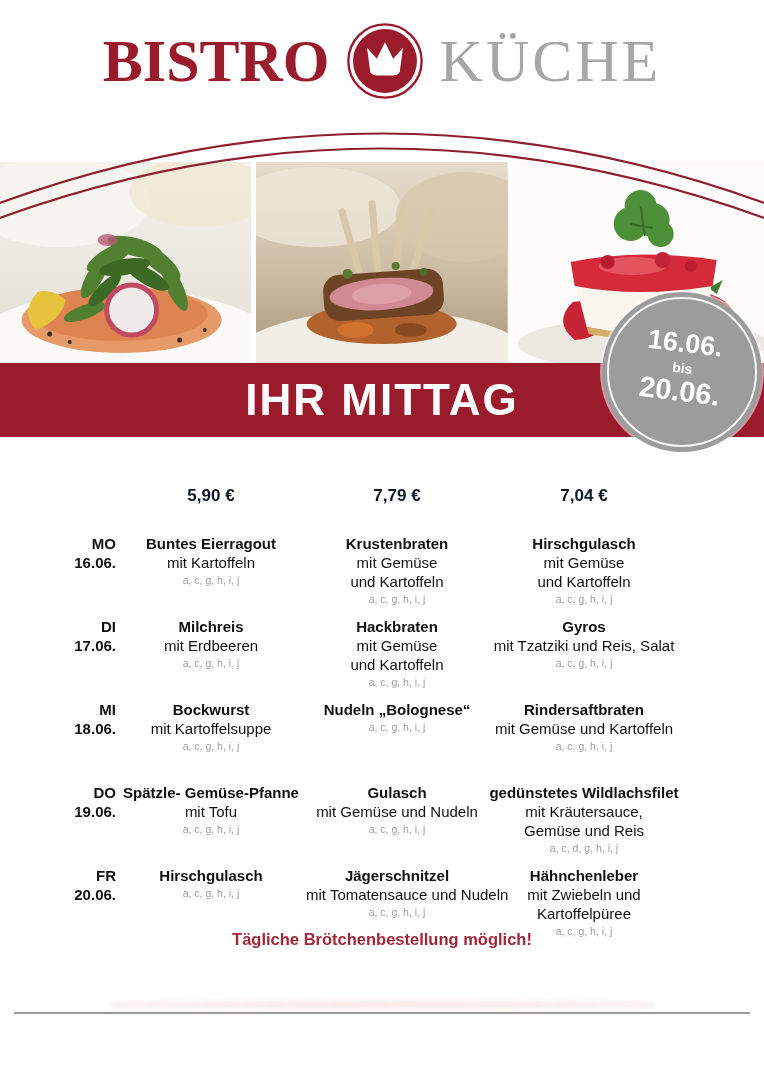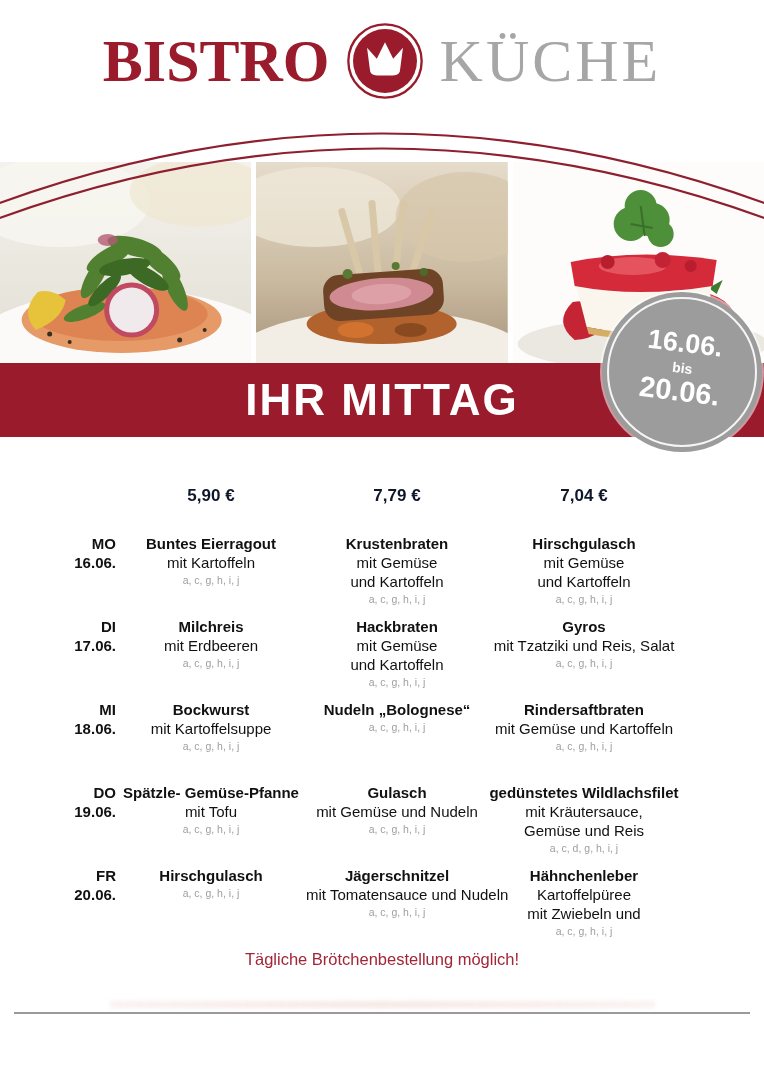--- a/index.html
+++ b/index.html
@@ -39,21 +39,21 @@
   .price{text-align:center;font-weight:700;font-size:17px;color:#0f172a;}
   .menu-row{min-height:83px;align-items:start;}
   .day-cell{text-align:right;color:#111;}
   .day,.date{font-weight:700;font-size:15px;line-height:19px;}
   .item-cell{text-align:center;color:#111;}
   .item-title{font-weight:700;font-size:15px;line-height:19px;white-space:nowrap;}
   .item-desc{font-size:15px;line-height:19px;white-space:nowrap;}
   .item-allergens{font-size:10.5px;line-height:14px;color:#9e9e9e;margin-top:1px;white-space:nowrap;}
 
   
-  .notice{position:absolute;top:950px;left:0;width:764px;text-align:center;color:#a22638;font-weight:400;font-size:16.5px;z-index:2;}
+  .notice{position:absolute;top:930px;left:0;width:764px;text-align:center;color:#a22638;font-weight:700;font-size:16.5px;z-index:2;}
 
   
   .ghost{position:absolute;top:1001px;left:110px;width:545px;height:7px;background:linear-gradient(90deg,rgba(205,125,110,.10),rgba(210,140,120,.20),rgba(205,125,110,.10));filter:blur(2px);z-index:1;}
 
   
   .footer-line{position:absolute;top:1012px;left:14px;width:736px;border-top:2px solid #9a9a9a;z-index:2;}
   .footer{position:absolute;top:1024px;left:0;width:764px;text-align:center;font-family:"Liberation Serif",serif;font-size:20px;color:#8a8a8a;z-index:2;}
   .footer .f-name{margin-right:4px;}
   .footer .f-bold{font-weight:700;color:#7e7e7e;}
   .footer .f-addr{margin-left:4px;}
@@ -292,22 +292,22 @@
             <div class="item-title">Hirschgulasch</div>
             <div class="item-allergens">a, c, g, h, i, j</div>
           </div>
           <div class="item-cell">
             <div class="item-title">Jägerschnitzel</div>
             <div class="item-desc">mit Tomatensauce und Nudeln</div>
             <div class="item-allergens">a, c, g, h, i, j</div>
           </div>
           <div class="item-cell">
             <div class="item-title">Hähnchenleber</div>
+            <div class="item-desc">mit Zwiebeln und</div>
             <div class="item-desc">Kartoffelpüree</div>
-            <div class="item-desc">mit Zwiebeln und</div>
             <div class="item-allergens">a, c, g, h, i, j</div>
           </div>
         </div>
       </div>
   </div>
 
   <div class="notice">Tägliche Brötchenbestellung möglich!</div>
 
   <div class="ghost"></div>
 

